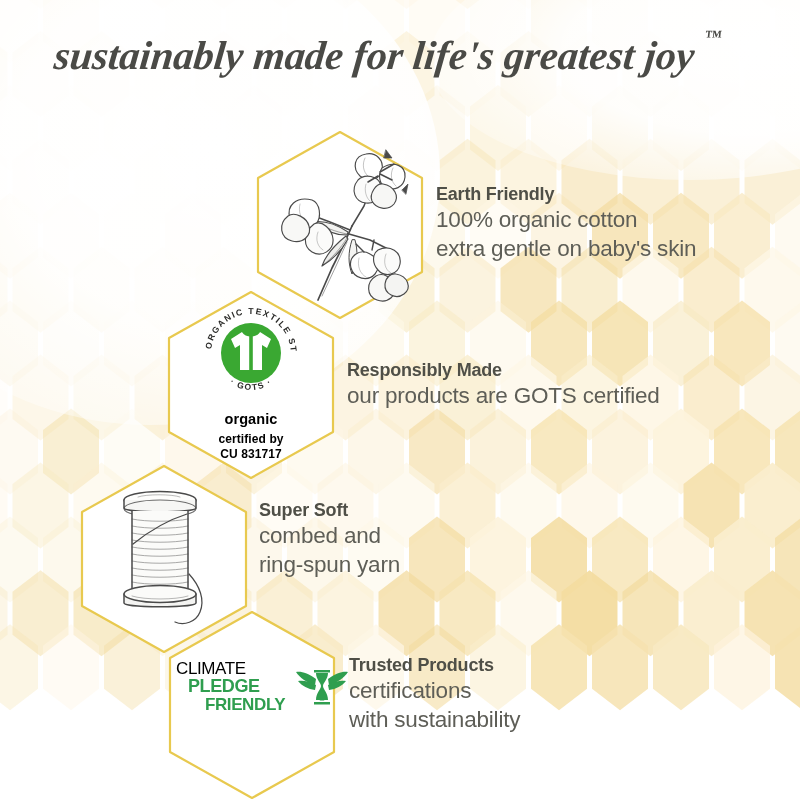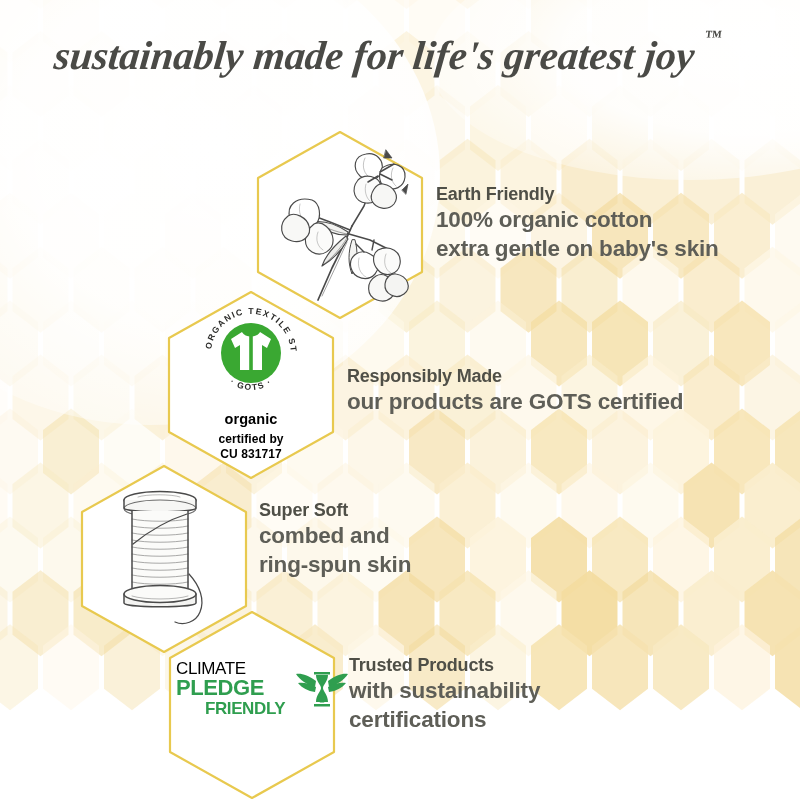--- a/index.html
+++ b/index.html
@@ -60,21 +60,21 @@
     font-family: "Liberation Sans", sans-serif;
     font-weight: bold;
     font-size: 18px;
     color: #4f4f47;
     letter-spacing: -0.2px;
     line-height: 1.18;
     white-space: nowrap;
   }
   .fdesc {
     font-family: "Liberation Sans", sans-serif;
-    font-weight: 700;
+    font-weight: 400;
     font-size: 22.5px;
     color: #5e5e57;
     line-height: 1.29;
     letter-spacing: -0.2px;
     white-space: nowrap;
   }
 
   
   .gots-sub {
     text-align: center;
@@ -425,21 +425,21 @@
       </text>
     </svg>
 
     <div class="gots-sub gots-organic">organic</div>
     <div class="gots-sub gots-certby">
       <div>certified by</div>
       <div>CU 831717</div>
     </div>
   </div>
 
-  <div class="ftext" style="left:347px; top:360px;margin-top:6px;">
+  <div class="ftext" style="left:347px; top:360px;">
     <div class="ftitle">Responsibly Made</div>
     <div class="fdesc">our products are GOTS certified</div>
   </div>
 
   <div class="hexcell" style="left:76px; top:462px;">
     <svg width="176" height="194" viewBox="0 0 176 194" xmlns="http://www.w3.org/2000/svg">
       <polygon points="88,4 170,50 170,144 88,190 6,144 6,50" fill="#ffffff" stroke="#e8c94f" stroke-width="2.2" stroke-linejoin="round"></polygon>
 
       <g fill="none" stroke="#4a4a4a" stroke-linecap="round" stroke-linejoin="round">
 
@@ -471,38 +471,38 @@
         <path d="M56 134 C68 138 100 138 112 134" stroke-width="0.65" opacity="0.6"></path>
 
         <path d="M113 112 C124 124 129 138 124 150 C120 160 108 164 99 160" stroke-width="1.25"></path>
       </g>
     </svg>
   </div>
 
   <div class="ftext" style="left:259px; top:500px;">
     <div class="ftitle">Super Soft</div>
     <div class="fdesc">combed and</div>
-    <div class="fdesc">ring-spun skin</div>
+    <div class="fdesc">ring-spun yarn</div>
   </div>
 
   <div class="hexcell" style="left:164px; top:608px;">
     <svg width="176" height="194" viewBox="0 0 176 194" xmlns="http://www.w3.org/2000/svg">
       <polygon points="88,4 170,50 170,144 88,190 6,144 6,50" fill="#ffffff" stroke="#e8c94f" stroke-width="2.2" stroke-linejoin="round"></polygon>
     </svg>
   </div>
 
   <div style="position:absolute; left:176px; top:660px; z-index:6; display:flex; align-items:center;">
     <div style="display:flex; flex-direction:column; line-height:1.02;">
       <div style="position:relative; display:flex; align-items:center;">
         <span style="font-family:'Liberation Sans',sans-serif; font-weight:normal; font-size:17px;
                      color:#000000; letter-spacing:-0.4px;">CLIMATE</span>
       </div>
       <div style="position:relative; display:flex; align-items:center;">
-        <span style="font-family:'Liberation Sans',sans-serif; font-weight:bold; font-size:22px;
-                     color:#2f9e4f; letter-spacing:-0.4px;">PLEDGE</span>
+        <span style="font-family:'Liberation Sans',sans-serif; font-weight:bold; font-size:18px;
+                     color:#2f9e4f; letter-spacing:-0.4px;margin-left:12px;">PLEDGE</span>
       </div>
       <div style="position:relative; display:flex; align-items:center;margin-left:29px;">
         <span style="font-family:'Liberation Sans',sans-serif; font-weight:bold; font-size:17px;
                      color:#2f9e4f; letter-spacing:-0.4px;">FRIENDLY</span>
       </div>
     </div>
 
     <svg width="54" height="50" viewBox="0 0 54 50" style="margin-left:10px;" xmlns="http://www.w3.org/2000/svg">
       <g fill="#2f9e4f">
 
@@ -518,17 +518,17 @@
                  C21 31 26 27 26 24 C26 21 21 17 21 11 Z"></path>
 
         <path d="M27 27 C30 31 31.5 33.5 31.5 35.2 C31.5 37.2 29.5 38.6 27 38.6
                  C24.5 38.6 22.5 37.2 22.5 35.2 C22.5 33.5 24 31 27 27 Z"></path>
       </g>
     </svg>
   </div>
 
   <div class="ftext" style="left:349px; top:655px;">
     <div class="ftitle">Trusted Products</div>
+    <div class="fdesc">certifications</div>
     <div class="fdesc">with sustainability</div>
-    <div class="fdesc">certifications</div>
   </div>
 
 </div>
 
 </body></html>

